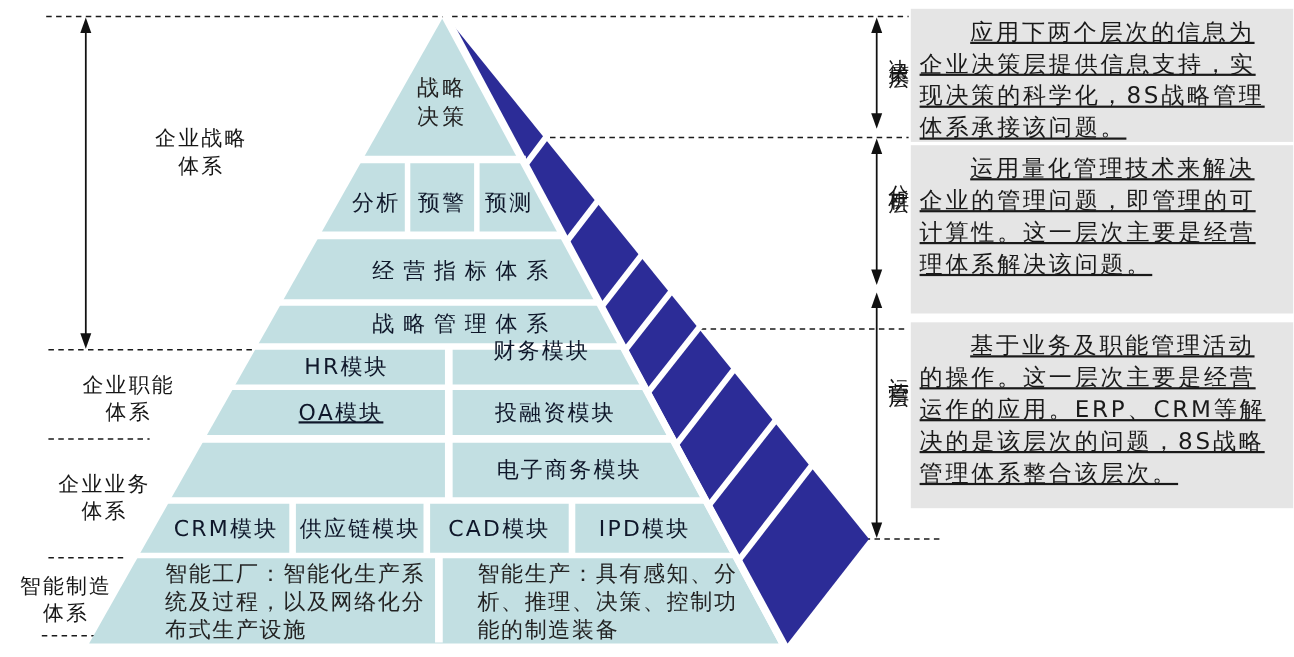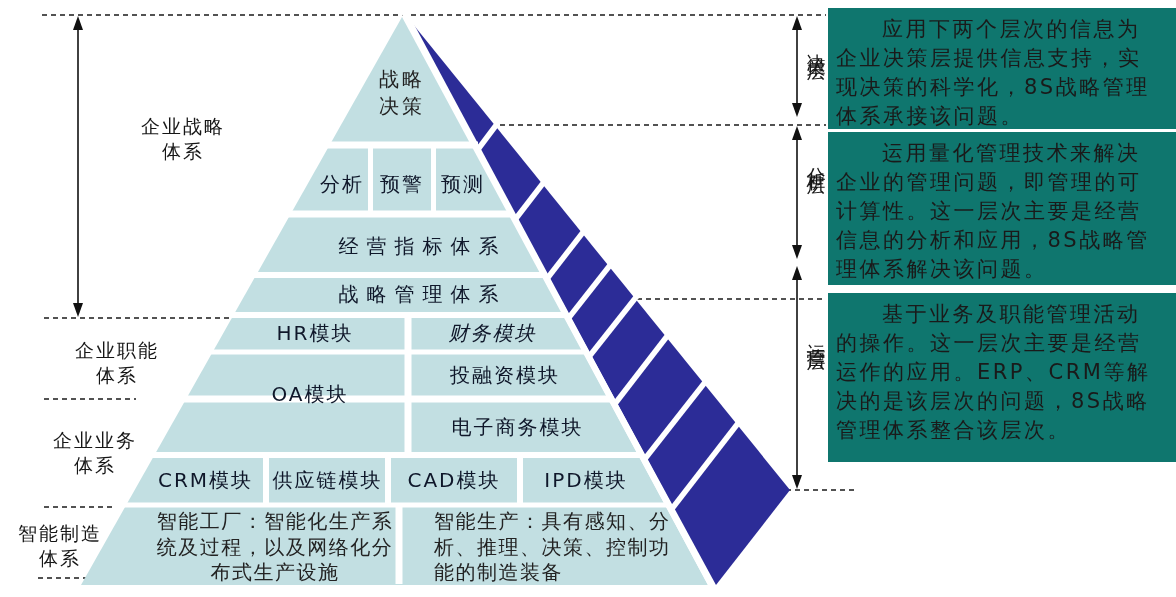--- a/index.html
+++ b/index.html
@@ -10,23 +10,23 @@
            text-align:center;white-space:pre-line;color:#222;}
   .cell{font-size:20px;letter-spacing:2px;color:#0f172a;text-align:center;}
   .cell-wide{letter-spacing:8px;}
   .apex-label{font-size:20px;line-height:27px;letter-spacing:3px;}
   .left-label{font-size:19px;line-height:25px;letter-spacing:2px;color:#161616;}
   .layer-label{position:absolute;writing-mode:vertical-rl;font-size:19px;
                letter-spacing:5px;color:#161616;}
   .bottom-par{position:absolute;font-size:20px;line-height:25.5px;letter-spacing:1.5px;
               color:#232323;text-align:left;}
   .bottom-par div{white-space:nowrap;}
-  .ann-box{position:absolute;left:828px;width:348px;background:#0f766e;
+  .ann-box{position:absolute;left:828px;width:348px;background:#e5e5e5;
            padding:7px 8px 0 8px;box-sizing:border-box;font-size:21px;line-height:29px;
-           letter-spacing:2.5px;color:#1a1a1a;}
+           letter-spacing:2.5px;color:#1a1a1a;text-decoration:underline;}
   .ann-box .ln{white-space:nowrap;}
   .ann-box .ln:first-child{text-indent:46px;}
 </style>
 </head>
 <body>
 
 <div id="stage">
 
   <svg width="1176" height="597" viewBox="0 0 1176 597">
 
@@ -99,30 +99,30 @@
   </svg>
 
   <div class="overlay apex-label" style="left:340px;top:64px;width:124px;height:58px;">战略
 决策</div>
   <div class="overlay cell" style="left:312px;top:166px;width:60px;height:36px;">分析</div>
   <div class="overlay cell" style="left:372px;top:166px;width:60px;height:36px;">预警</div>
   <div class="overlay cell" style="left:433px;top:166px;width:60px;height:36px;">预测</div>
   <div class="overlay cell cell-wide" style="left:305px;top:231px;width:235px;height:30px;">经营指标体系</div>
   <div class="overlay cell cell-wide" style="left:305px;top:280px;width:235px;height:28px;">战略管理体系</div>
   <div class="overlay cell" style="left:240px;top:319px;width:150px;height:28px;">HR模块</div>
-  <div class="overlay cell" style="left:420px;top:319px;width:145px;height:28px;font-style:italic;">财务模块</div>
-  <div class="overlay cell" style="left:235px;top:380px;width:150px;height:28px;">OA模块</div>
+  <div class="overlay cell" style="left:420px;top:304px;width:145px;height:28px;">财务模块</div>
+  <div class="overlay cell" style="left:235px;top:361px;width:150px;height:28px;text-decoration:underline;">OA模块</div>
   <div class="overlay cell" style="left:425px;top:361px;width:160px;height:28px;">投融资模块</div>
   <div class="overlay cell" style="left:435px;top:412px;width:165px;height:30px;">电子商务模块</div>
   <div class="overlay cell" style="left:148px;top:465px;width:115px;height:30px;">CRM模块</div>
   <div class="overlay cell" style="left:270px;top:465px;width:115px;height:30px;">供应链模块</div>
   <div class="overlay cell" style="left:395px;top:465px;width:118px;height:30px;">CAD模块</div>
   <div class="overlay cell" style="left:527px;top:465px;width:118px;height:30px;">IPD模块</div>
 
-  <div class="bottom-par" style="left:150px;top:509px;width:250px;text-align:center;">
+  <div class="bottom-par" style="left:150px;top:509px;width:250px;">
     <div>智能工厂：智能化生产系</div>
     <div>统及过程，以及网络化分</div>
     <div>布式生产设施</div>
   </div>
   <div class="bottom-par" style="left:418px;top:509px;width:260px;margin-left:16px;">
     <div>智能生产：具有感知、分</div>
     <div>析、推理、决策、控制功</div>
     <div>能的制造装备</div>
   </div>
 
@@ -142,21 +142,20 @@
   <div class="ann-box" style="top:8px;height:121px;">
     <div class="ln">应用下两个层次的信息为</div>
     <div class="ln">企业决策层提供信息支持，实</div>
     <div class="ln">现决策的科学化，8S战略管理</div>
     <div class="ln">体系承接该问题。</div>
   </div>
   <div class="ann-box" style="top:132px;height:153px;">
     <div class="ln">运用量化管理技术来解决</div>
     <div class="ln">企业的管理问题，即管理的可</div>
     <div class="ln">计算性。这一层次主要是经营</div>
-    <div class="ln">信息的分析和应用，8S战略管</div>
     <div class="ln">理体系解决该问题。</div>
   </div>
   <div class="ann-box" style="top:293px;height:169px;">
     <div class="ln">基于业务及职能管理活动</div>
     <div class="ln">的操作。这一层次主要是经营</div>
     <div class="ln">运作的应用。ERP、CRM等解</div>
     <div class="ln">决的是该层次的问题，8S战略</div>
     <div class="ln">管理体系整合该层次。</div>
   </div>
 

